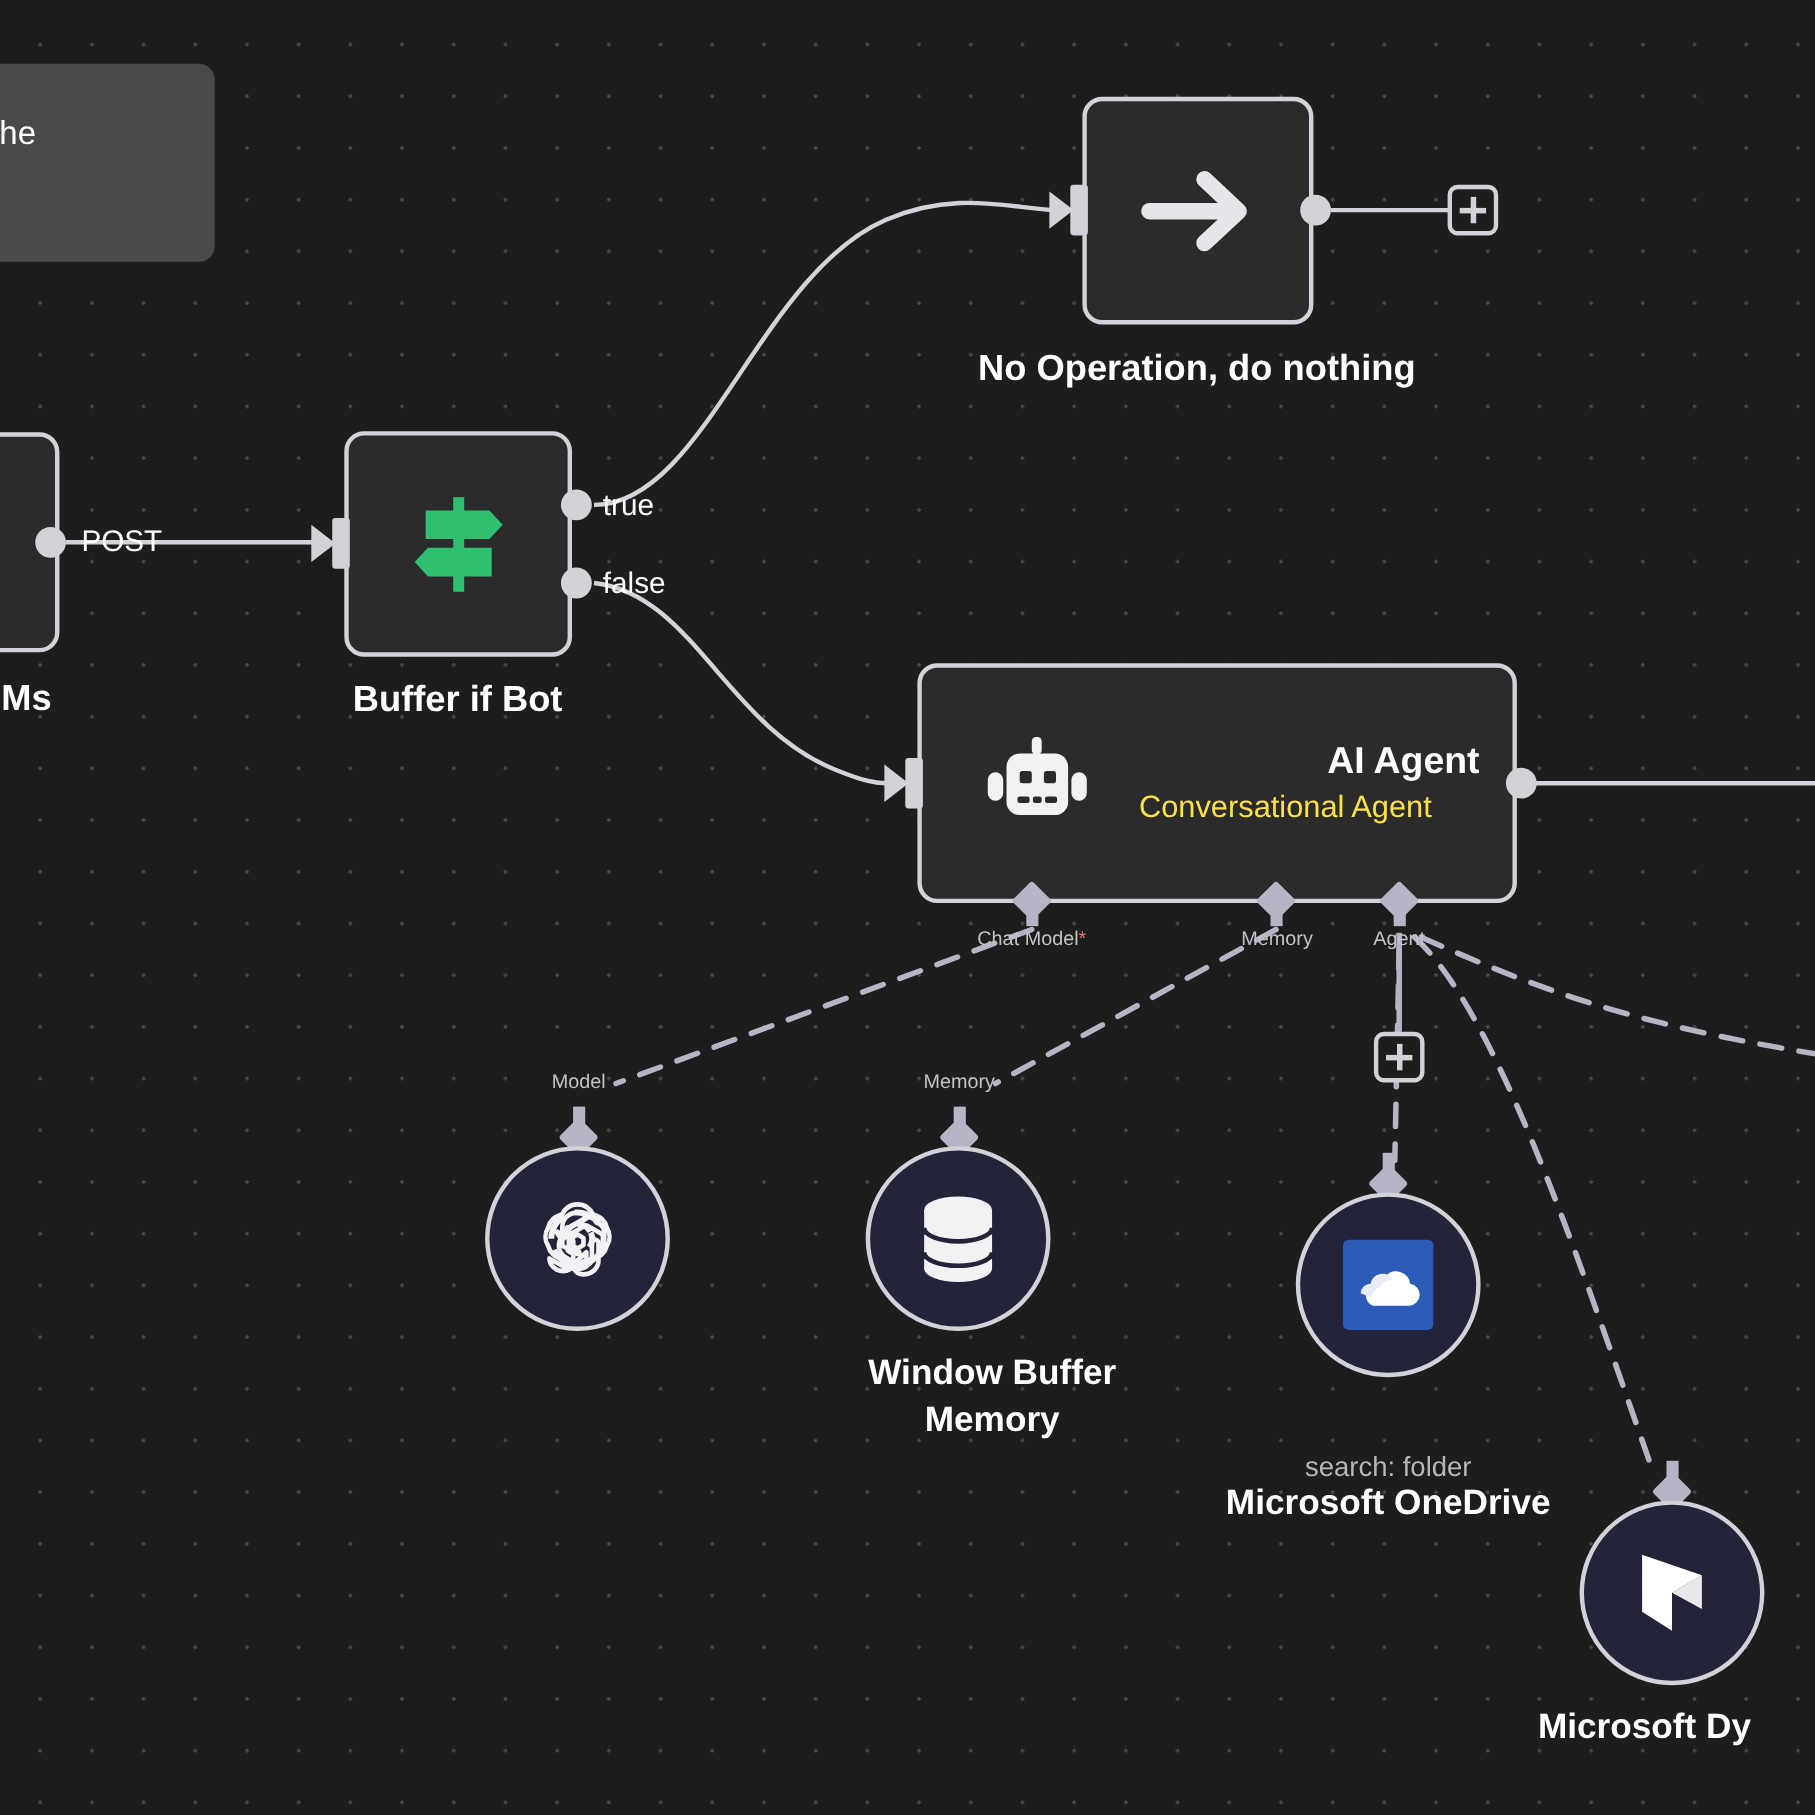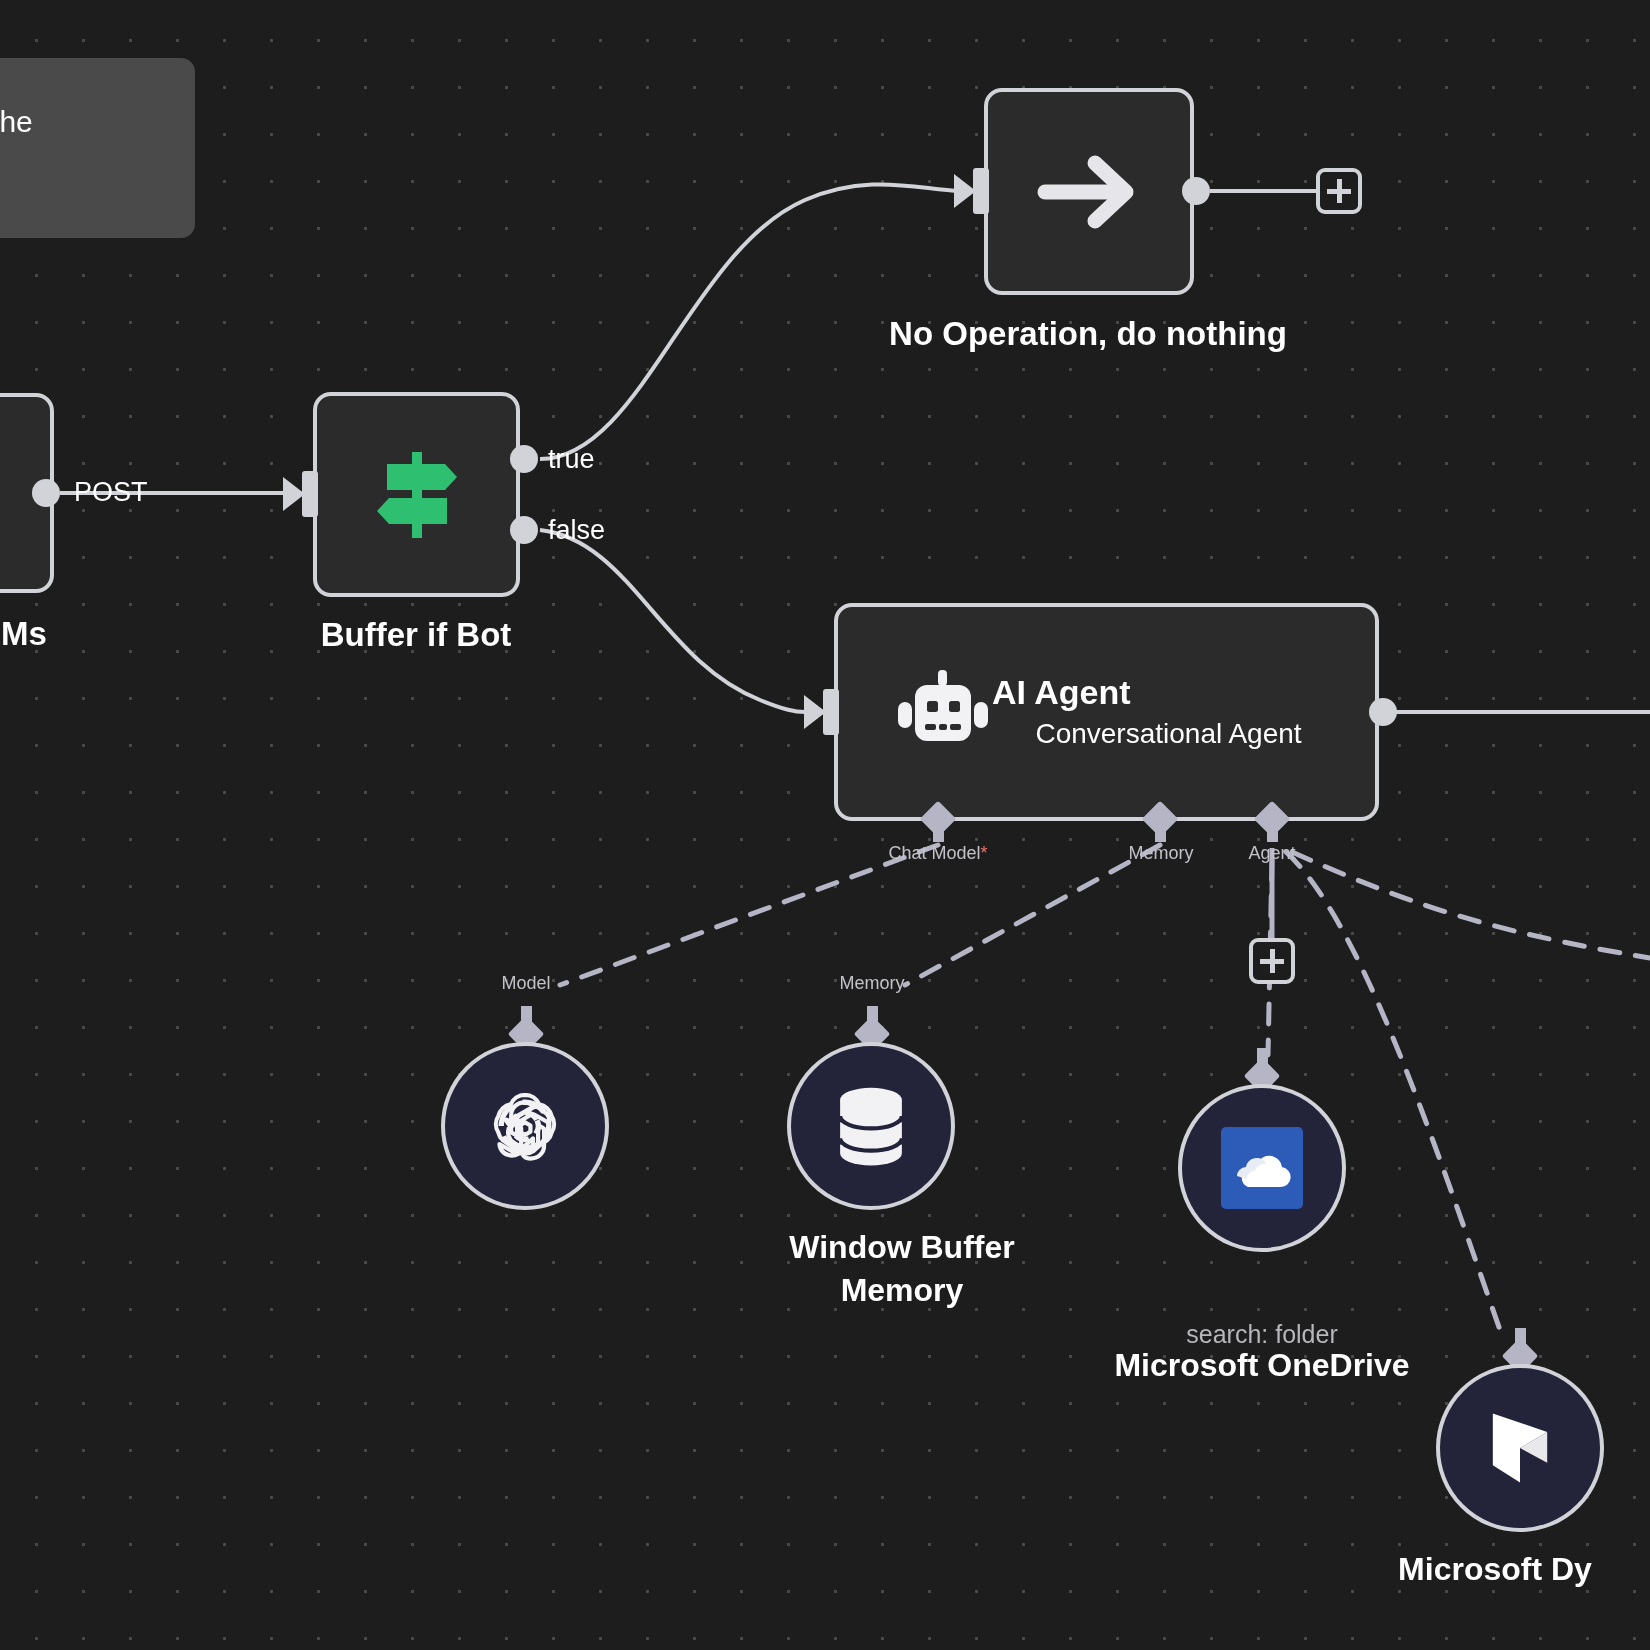--- a/index.html
+++ b/index.html
@@ -55,25 +55,25 @@
     font-size: 33px;
     font-weight: 700;
     text-align: center;
   }
 
   
   .agent-title {
     color: #ffffff;
     font-size: 34px;
     font-weight: 700;
-    text-align: left;
+    text-align: right;
     line-height: 1.1;
   }
   .agent-sub {
-    color: #ffffff;
+    color: #fde047;
     font-size: 28px;
     text-align: center;
     margin-top: 8px;
     line-height: 1.1;
   }
 
   
   .out-dot {
     position: absolute;
     width: 28px; height: 28px;

